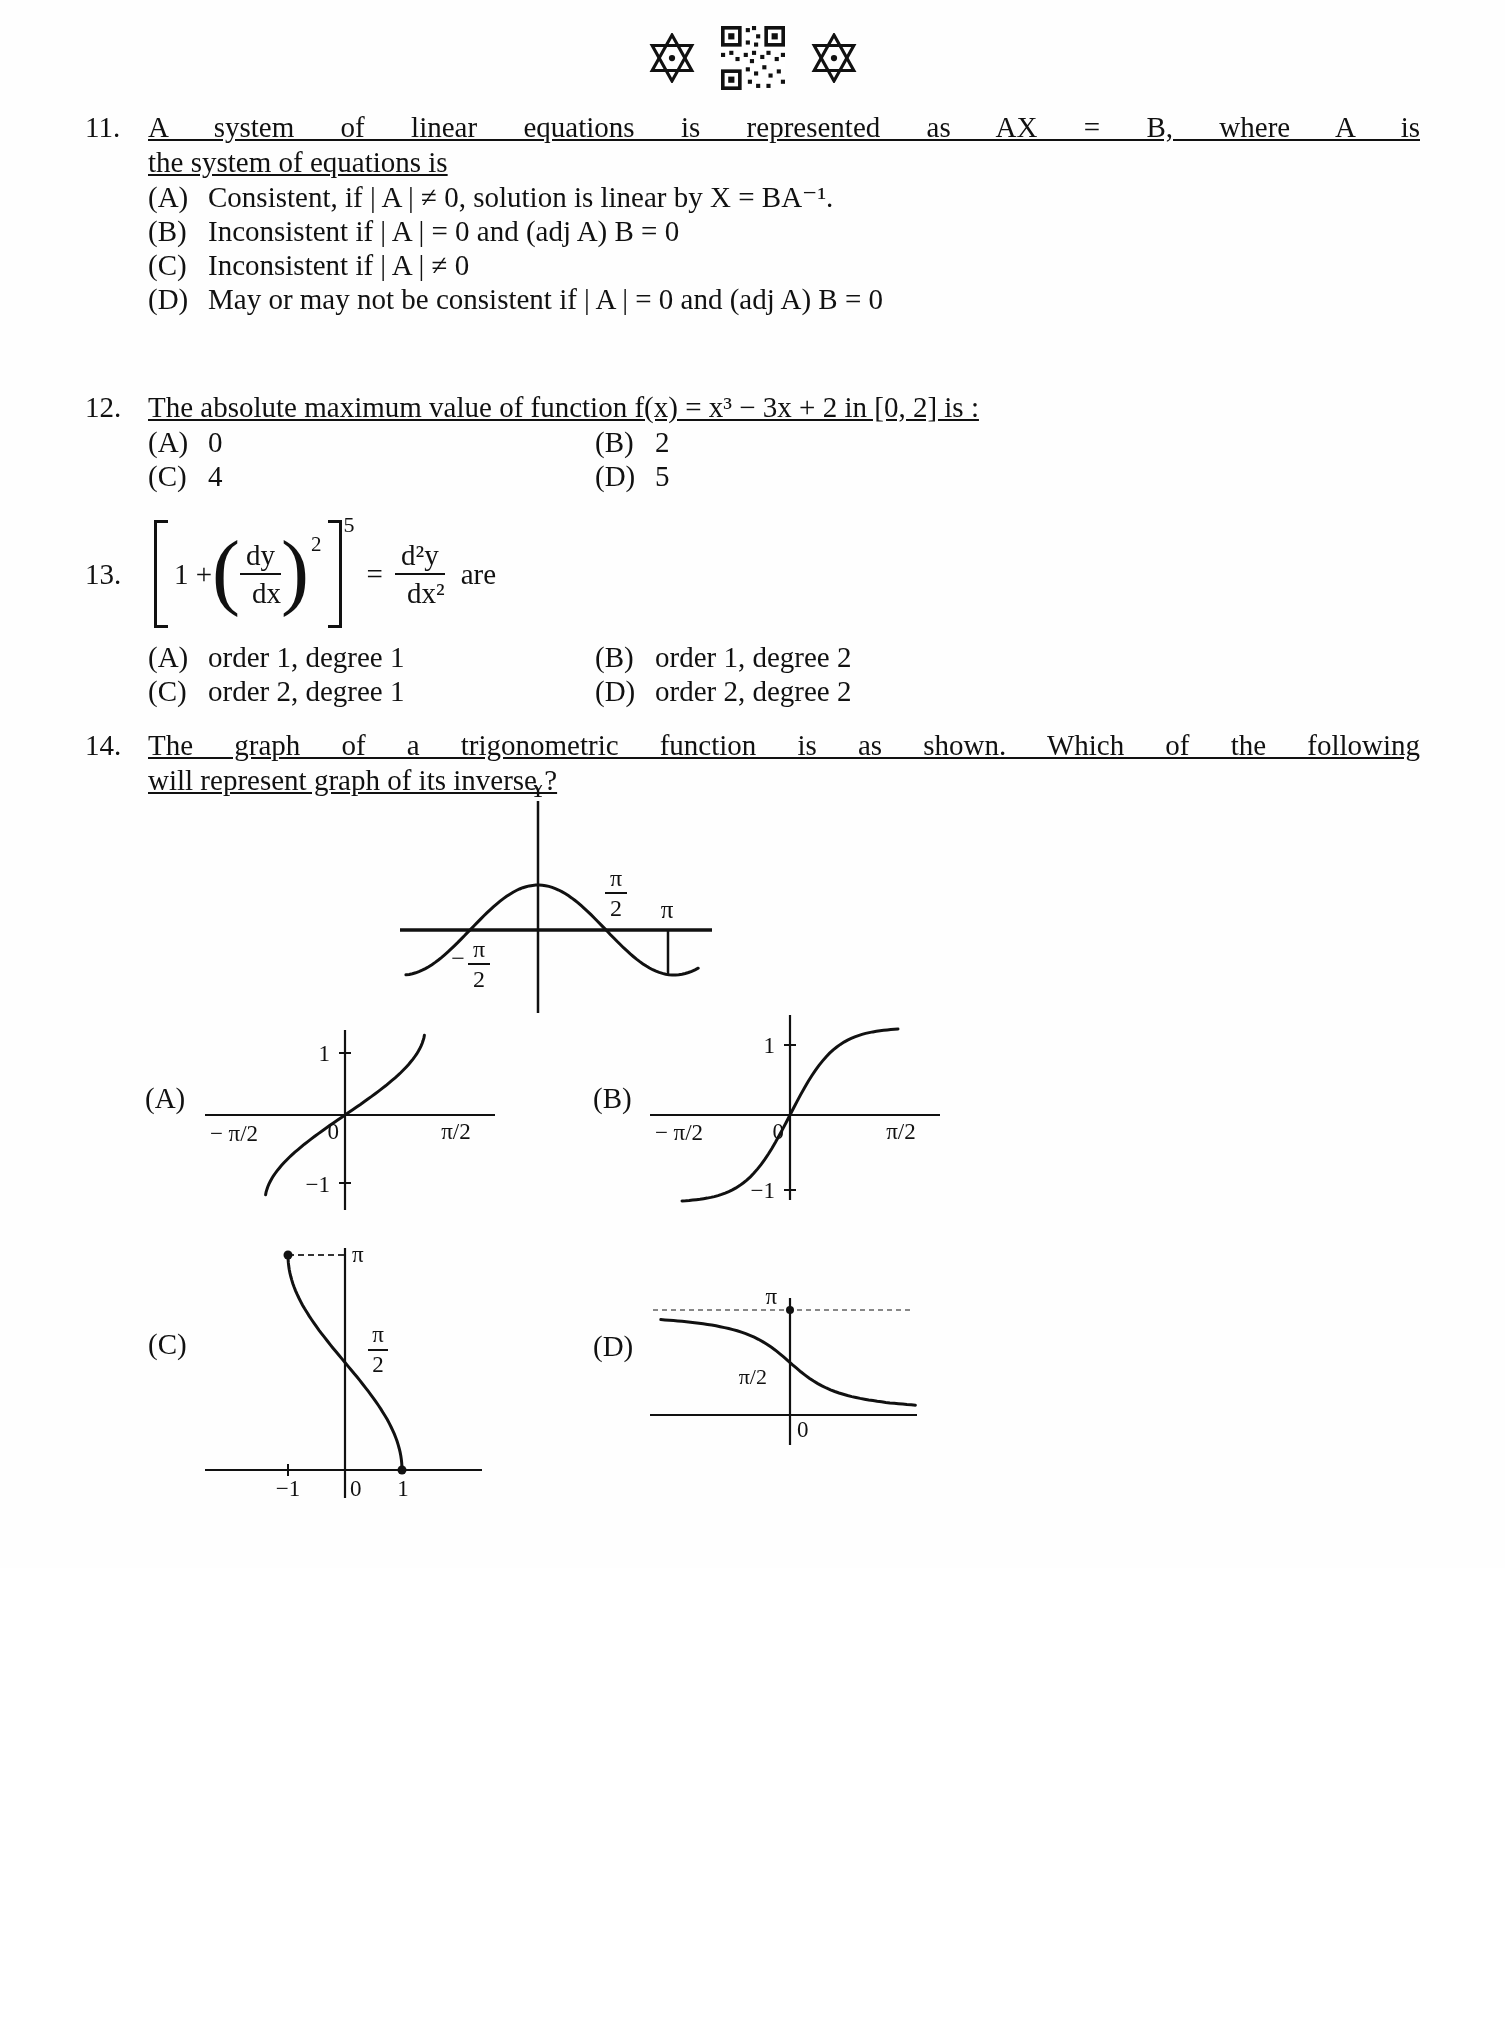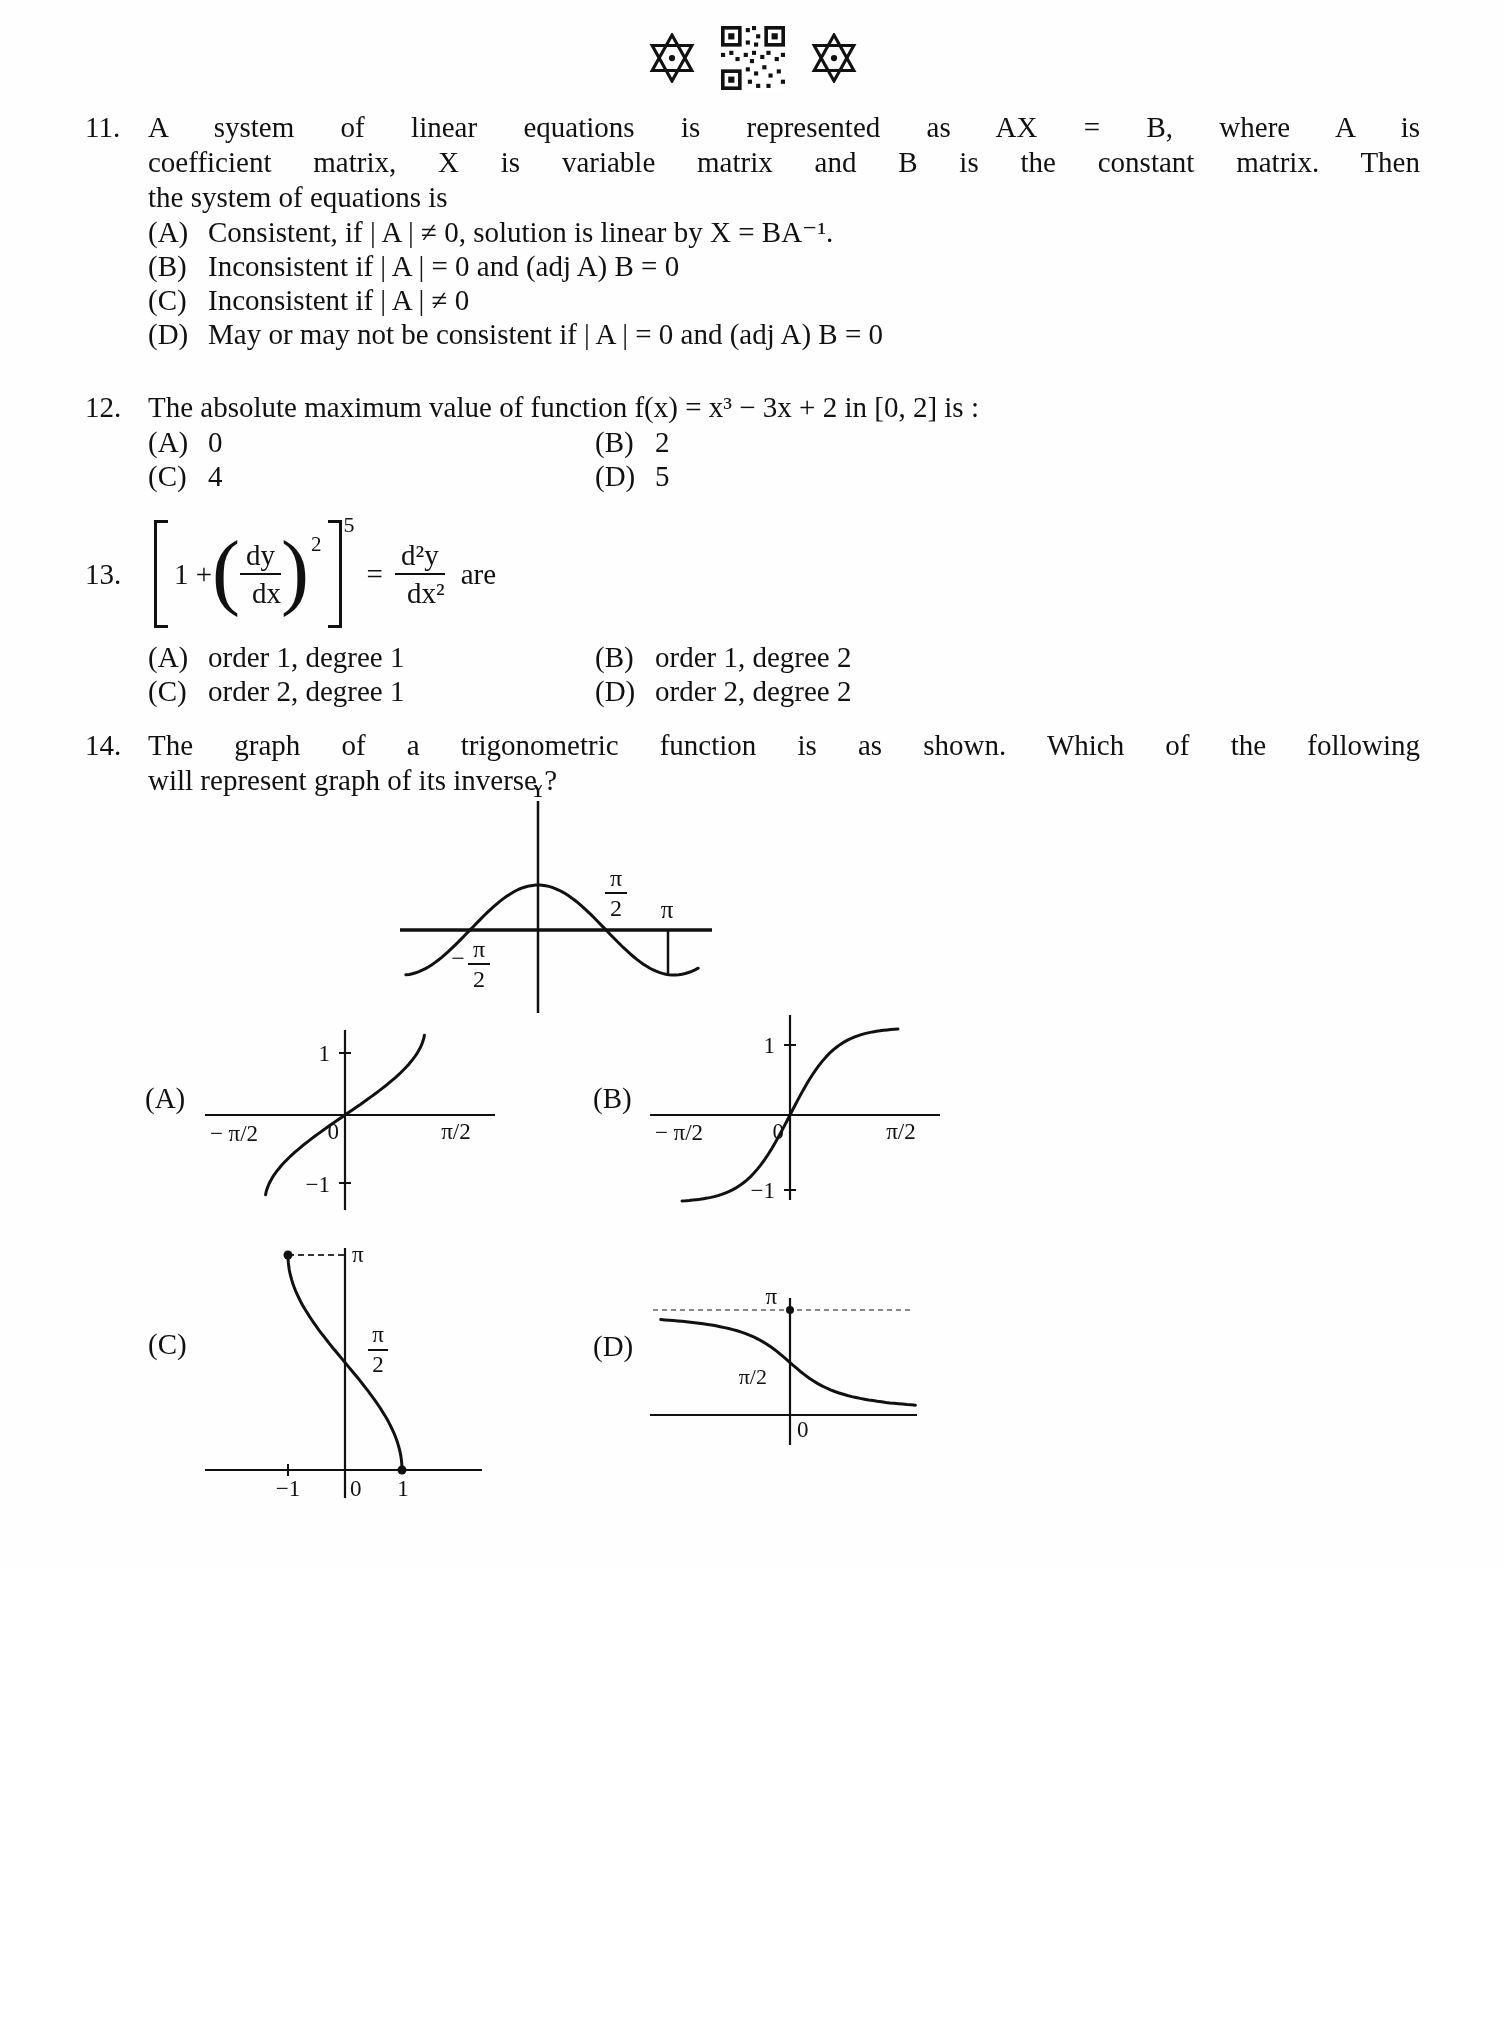--- a/index.html
+++ b/index.html
@@ -6,21 +6,21 @@
   .page{position:relative;width:1505px;height:1568px;background:#fefefe;
         font-family:"Liberation Serif", "DejaVu Serif", serif;color:#111;overflow:hidden;}
 
   
   .hdr{position:absolute;top:26px;left:0;width:1505px;display:flex;justify-content:center;align-items:center;gap:26px;}
 
   
   .q{position:absolute;left:85px;width:1345px;font-size:29px;line-height:35px;}
   .qrow{display:flex;align-items:flex-start;}
   .qnum{width:63px;flex:none;}
-  .qtext{width:1272px;}
+  .qtext{width:1272px;text-decoration:underline;}
   .jline{text-align:justify;text-align-last:justify;}
   .optflex{display:flex;line-height:34px;}
   .optflex .lab{width:60px;flex:none;margin-left:63px;}
   .opts{position:relative;height:70px;}
   .optabs{position:absolute;line-height:34px;white-space:nowrap;}
 
   
   .q13line{display:flex;align-items:center;height:112px;}
   .fformula{display:flex;align-items:center;margin-left:6px;}
   .frac{display:inline-flex;flex-direction:column;align-items:flex-end;line-height:1.12;}
@@ -99,21 +99,20 @@
       <polygon points="22,46 3,12 41,12" fill="none" stroke="#111" stroke-width="3"></polygon>
       <circle cx="22" cy="24" r="3" fill="#111"></circle>
     </svg>
   </div>
 
   <div class="q" style="top:110px">
     <div class="qrow">
       <div class="qnum">11.</div>
       <div class="qtext">
         <div class="jline">A system of linear equations is represented as AX = B, where A is</div>
-        <div class="jline">coefficient matrix, X is variable matrix and B is the constant matrix. Then</div>
         <div>the system of equations is</div>
       </div>
     </div>
     <div class="optflex">
       <span class="lab">(A)</span>
       <span>Consistent, if | A | ≠ 0, solution is linear by X = BA⁻¹.</span>
     </div>
     <div class="optflex">
       <span class="lab">(B)</span>
       <span>Inconsistent if | A | = 0 and (adj A) B = 0</span>

